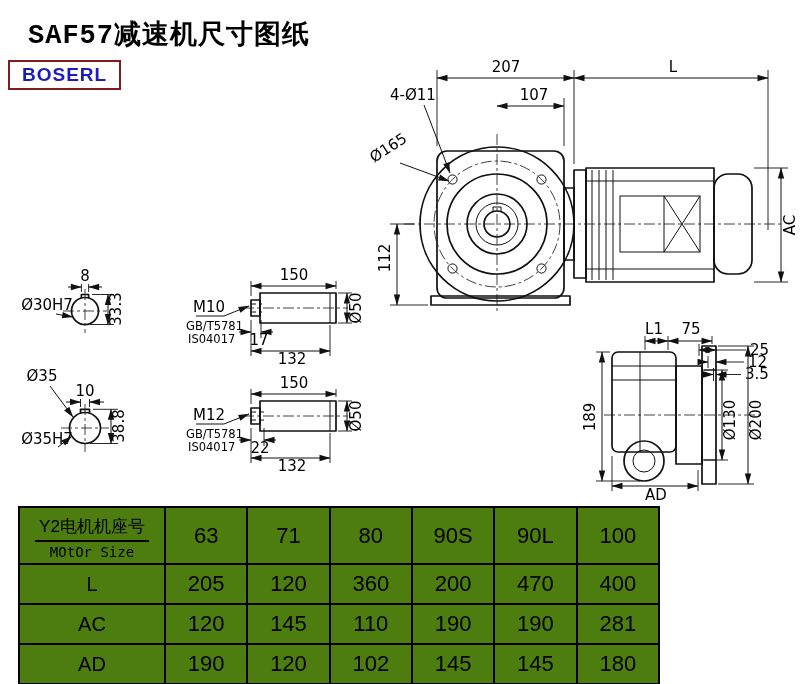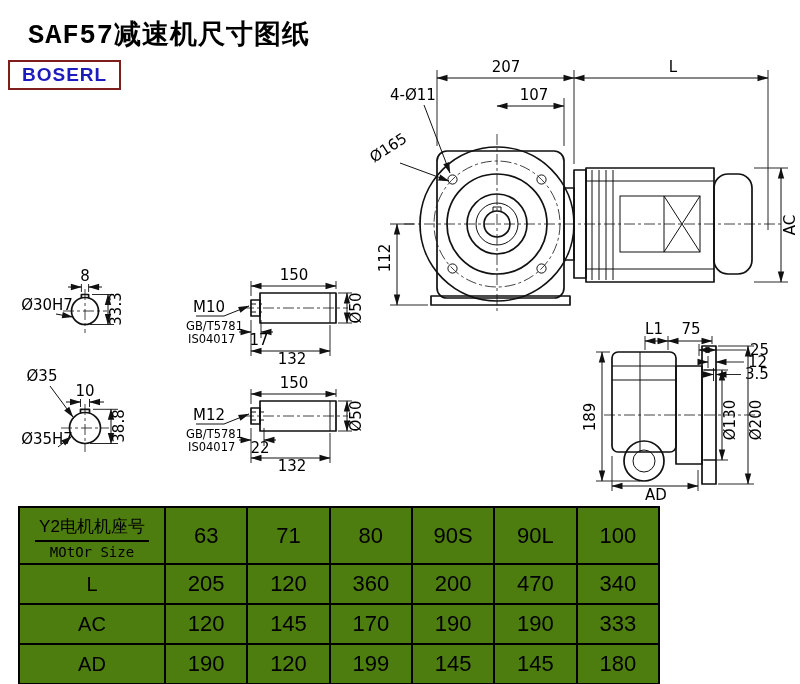--- a/index.html
+++ b/index.html
@@ -297,36 +297,36 @@
         <td>90L</td>
         <td>100</td>
       </tr>
       <tr>
         <td class="rl">L</td>
         <td>205</td>
         <td>120</td>
         <td>360</td>
         <td>200</td>
         <td>470</td>
-        <td>340</td>
+        <td>400</td>
       </tr>
       <tr>
         <td class="rl">AC</td>
         <td>120</td>
         <td>145</td>
-        <td>170</td>
+        <td>110</td>
         <td>190</td>
         <td>190</td>
-        <td>333</td>
+        <td>281</td>
       </tr>
       <tr>
         <td class="rl">AD</td>
         <td>190</td>
         <td>120</td>
-        <td>199</td>
+        <td>102</td>
         <td>145</td>
         <td>145</td>
         <td>180</td>
       </tr>
     </tbody>
   </table>
 
 </div>
 
 </body></html>

